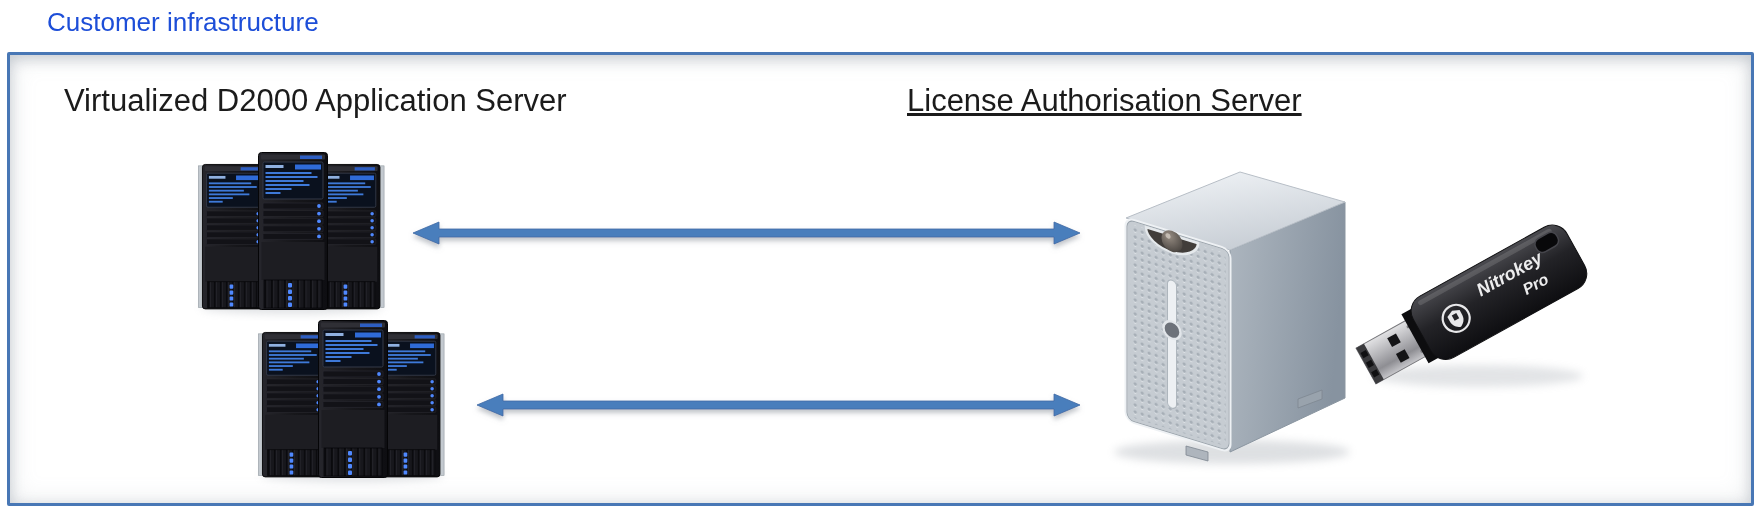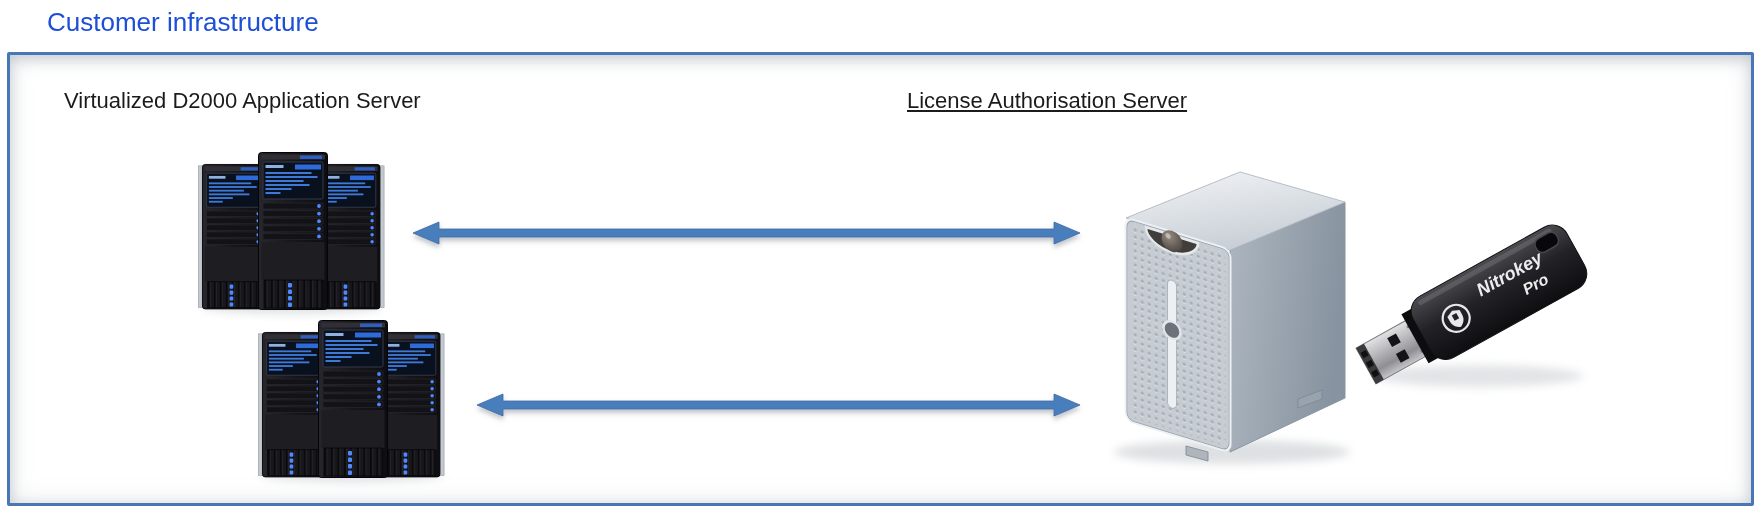--- a/index.html
+++ b/index.html
@@ -10,21 +10,21 @@
   .frame-title{
     position:absolute;left:34px;top:6px;font-size:26px;line-height:32px;
     color:#1d4ed8;white-space:nowrap;margin-left:13px;
   }
   .frame{
     position:absolute;left:7px;top:52px;width:1741px;height:448px;
     border:3px solid #4877b5;border-radius:2px;background:#fff;
     box-shadow:inset 0 4px 14px rgba(130,140,152,.38), inset 0 0 26px rgba(150,158,170,.22);
   }
   .node-label{
-    position:absolute;font-size:22px;line-height:34px;color:#1b1b1b;white-space:nowrap;
+    position:absolute;font-size:31px;line-height:34px;color:#1b1b1b;white-space:nowrap;
   }
   .label-app{left:64px;top:84px;}
   .label-lic{left:907px;top:84px;text-decoration:underline;}
   .art{position:absolute;left:0;top:0;width:1764px;height:522px;}
   .dongle-text{font-family:"Liberation Sans", sans-serif;font-weight:bold;font-style:italic;fill:#ededee;}
 </style>
 </head>
 <body>
 
 <div class="stage">

